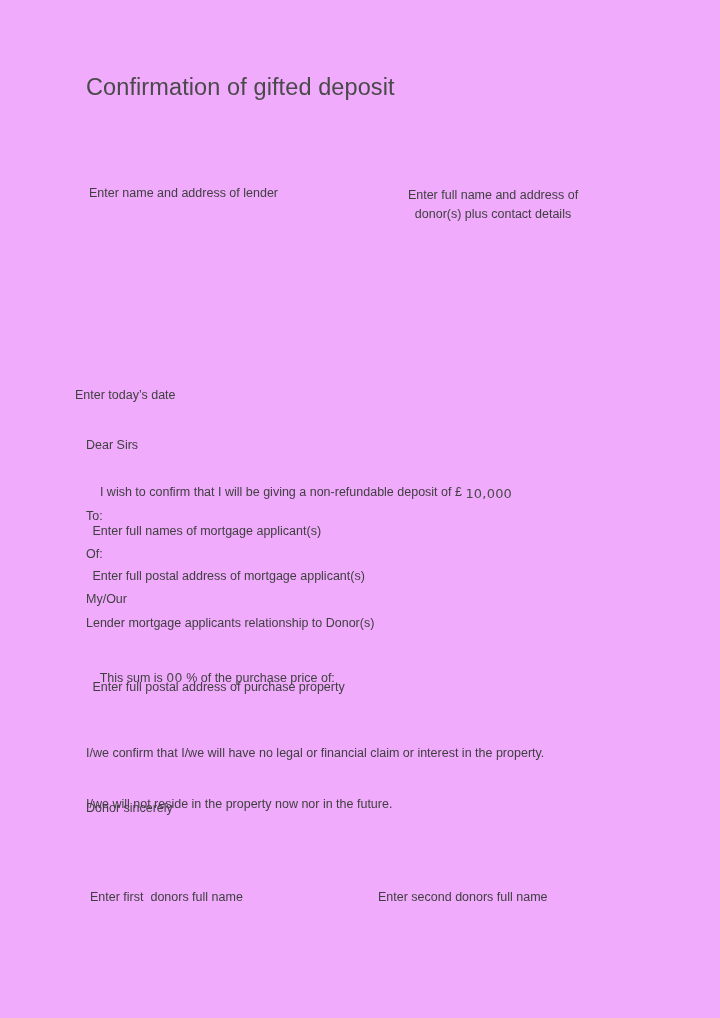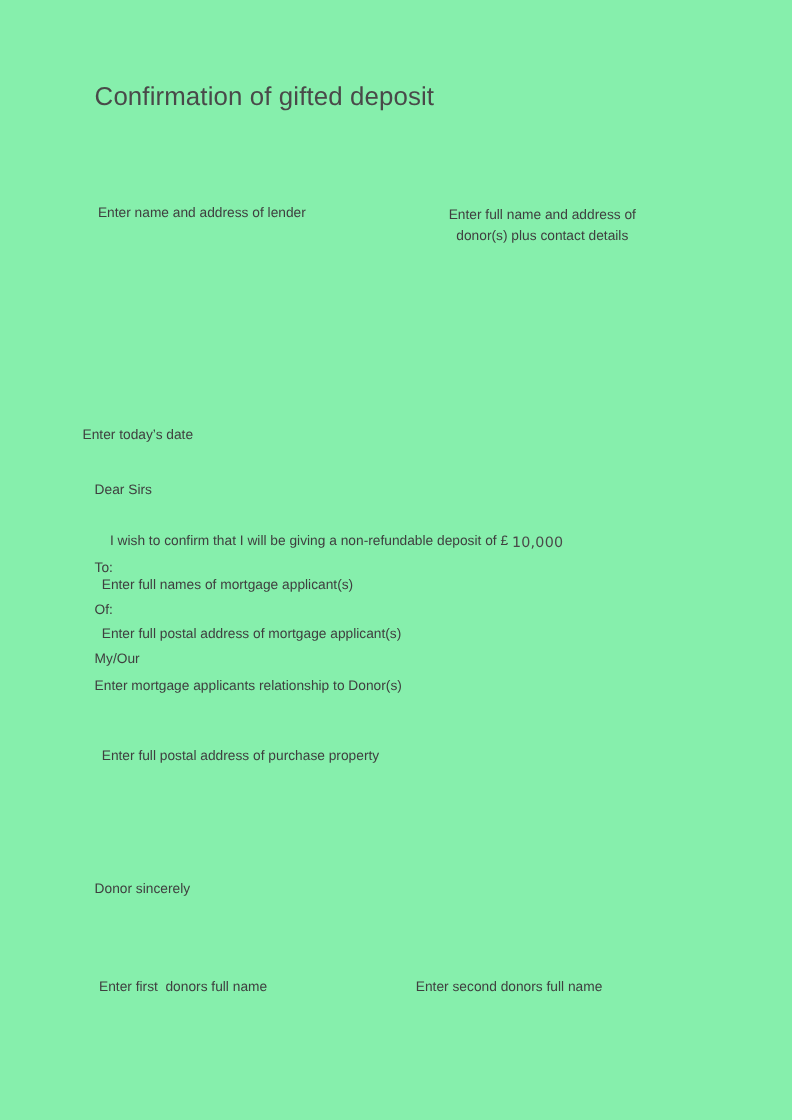--- a/index.html
+++ b/index.html
@@ -12,21 +12,21 @@
     height: 1018px;
     position: relative;
     font-family: "Liberation Sans", sans-serif;
     color: #3f3f3f;
     -webkit-font-smoothing: antialiased;
   }
 
   .page {
     position: absolute;
     inset: 0;
-    background: #86efac;
+    background: #f0abfc;
     overflow: hidden;
   }
 
   
   .t {
     position: absolute;
     white-space: pre;
     line-height: 1.33;
     font-size: 12.5px;
     color: #3f3f3f;
@@ -139,25 +139,32 @@
   <div class="t to-label">To:</div>
 
   <div class="t applicants"> Enter full names of mortgage applicant(s)</div>
 
   <div class="t of-label">Of:</div>
 
   <div class="t addr-appl"> Enter full postal address of mortgage applicant(s)</div>
 
   <div class="t myour-label">My/Our</div>
 
-  <div class="t relation">Enter mortgage applicants relationship to Donor(s)</div>
+  <div class="t relation">Lender mortgage applicants relationship to Donor(s)</div>
 
+  <div class="t sum-line">
+    <span>This sum is </span><span class="fill-inline">00</span><span> % of the purchase price of:</span>
+  </div>
 
   <div class="t prop-addr"> Enter full postal address of purchase property</div>
 
+  <div class="t para para-1">
+    <div>I/we confirm that I/we will have no legal or financial claim or interest in the property.</div>
+    <div>I/we will not reside in the property now nor in the future.</div>
+  </div>
 
 
   <div class="t signoff">Donor sincerely</div>
 
   <div class="sig-first">Enter first  donors full name</div>
 
   <div class="sig-second">Enter second donors full name</div>
 
 </div>
 

